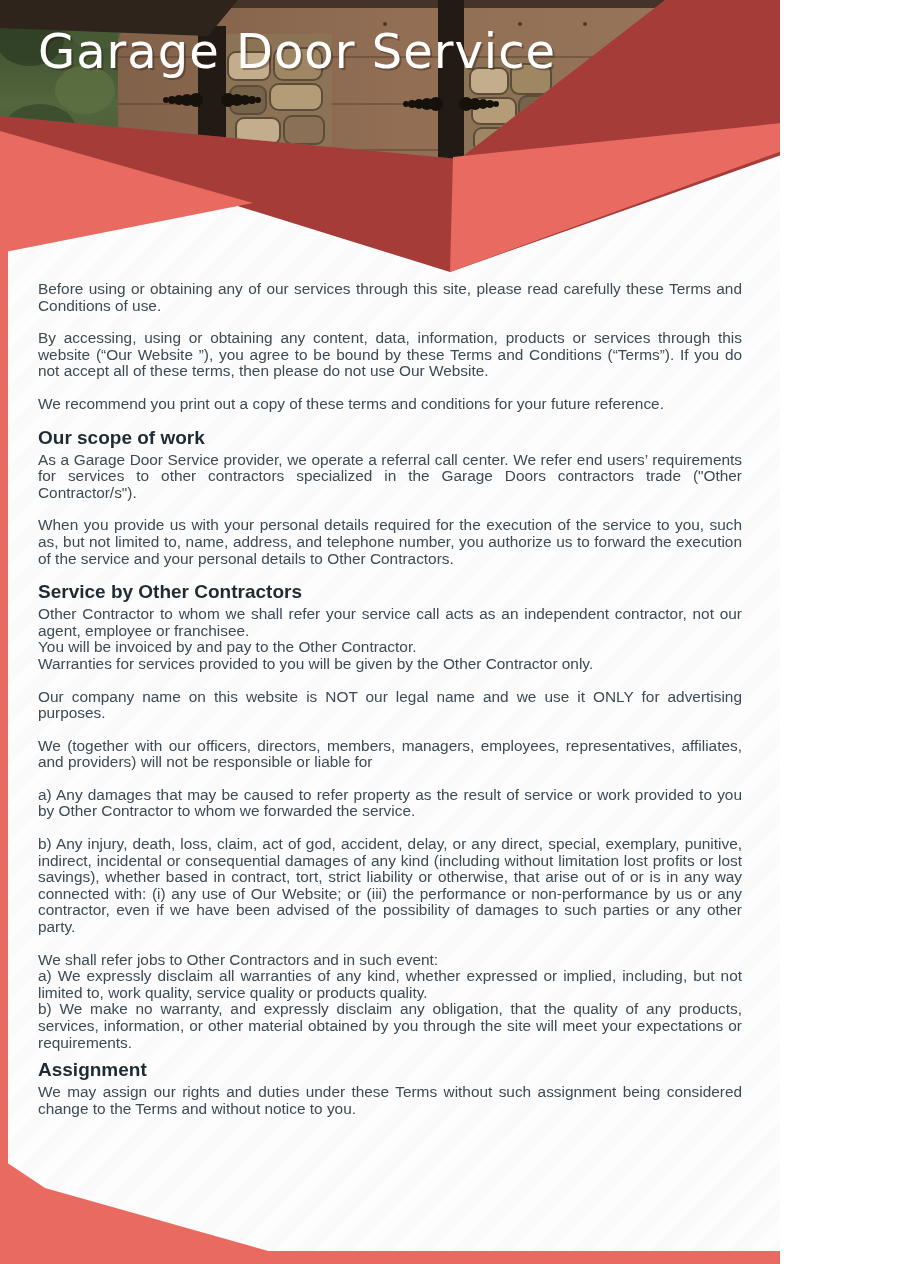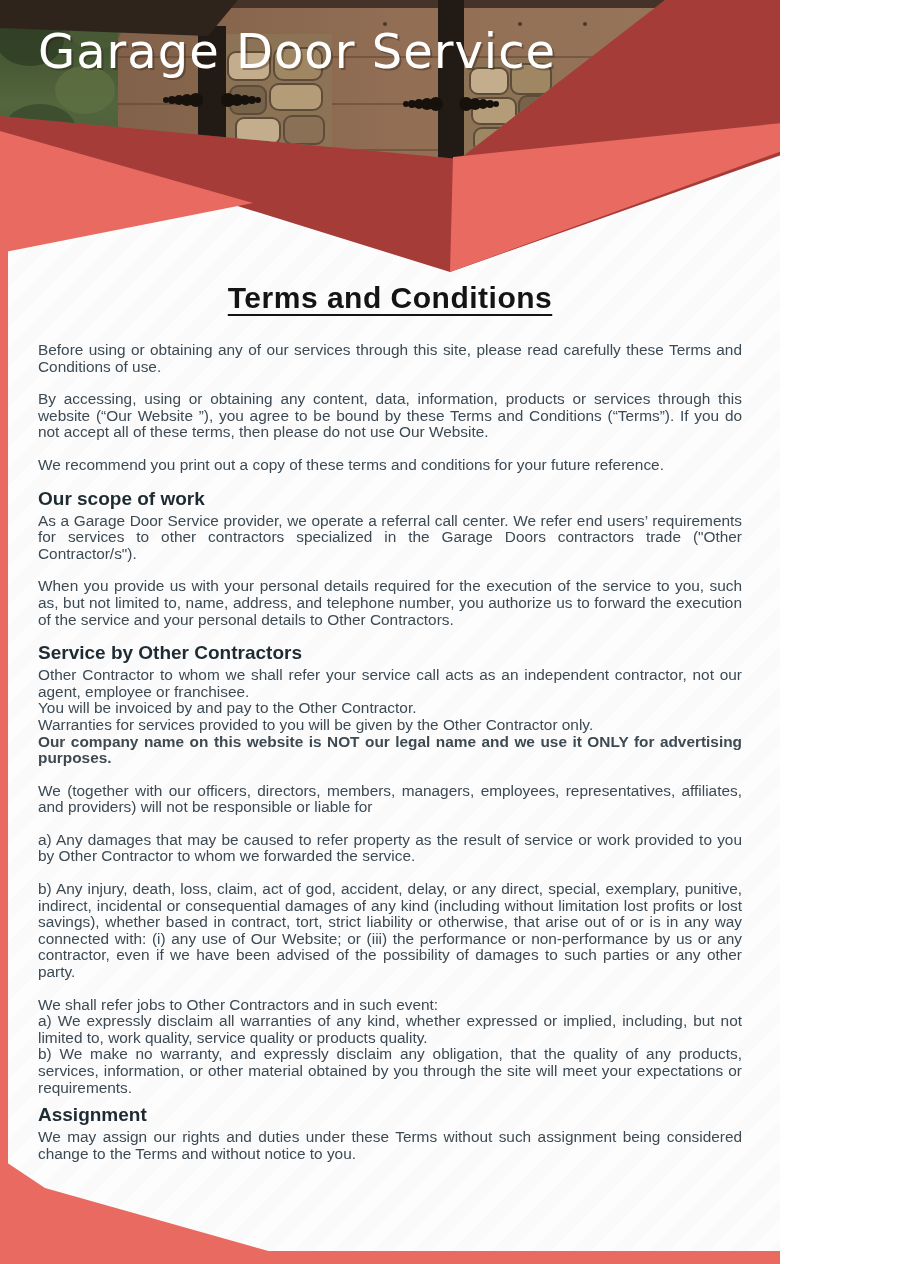--- a/index.html
+++ b/index.html
@@ -30,21 +30,21 @@
     text-decoration-thickness:2px;
     text-underline-offset:6px;
   }
   .text-col{
     width:704px;margin:0 auto;
     color:#3d4a53;
     font-size:15.4px;line-height:16.6px;
   }
   .text-col p{margin:0 0 16px 0;text-align:justify;}
   .text-col p.tight{margin-bottom:0;}
-  .text-col p.spaced-top{margin-top:0;font-weight:bold;}
+  .text-col p.spaced-top{margin-top:16px;}
   .text-col h3{
     margin:10px 0 6px 0;
     font-size:19px;line-height:17px;
     font-weight:bold;
     color:#1f2b33;
   }
   .svg-title{
     font-family:"DejaVu Sans","Liberation Sans",sans-serif;
     font-weight:500;
     letter-spacing:1px;
@@ -164,21 +164,20 @@
     <rect x="0" y="250" width="8" height="1014" fill="#e96a60"></rect>
     <rect x="889" y="112" width="11" height="1152" fill="#e96a60"></rect>
     <rect x="0" y="1251" width="900" height="13" fill="#e96a60"></rect>
     <polygon points="0,1158 45,1188 272,1252 0,1252" fill="#e96a60"></polygon>
 
     <text class="svg-title" x="40" y="70" font-size="48" fill="rgba(40,20,10,0.35)">Garage Door Service</text>
     <text class="svg-title" x="38" y="68" font-size="48" fill="#ffffff">Garage Door Service</text>
   </svg>
 
   <main class="content">
-    <h1 class="page-title">Terms and Conditions</h1>
 
     <div class="text-col">
 
       <p>Before using or obtaining any of our services through this site, please read carefully these Terms and Conditions of use.</p>
       <p>By accessing, using or obtaining any content, data, information, products or services through this website (“Our Website ”), you agree to be bound by these Terms and Conditions (“Terms”). If you do not accept all of these terms, then please do not use Our Website.</p>
       <p>We recommend you print out a copy of these terms and conditions for your future reference.</p>
 
       <section>
         <h3>Our scope of work</h3>
         <p>As a Garage Door Service provider, we operate a referral call center. We refer end users’ requirements for services to other contractors specialized in the Garage Doors contractors trade ("Other Contractor/s").</p>

